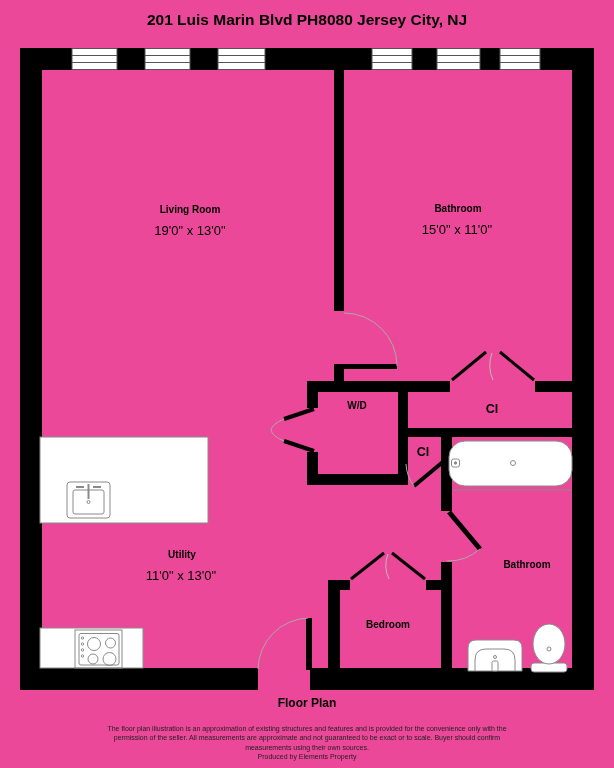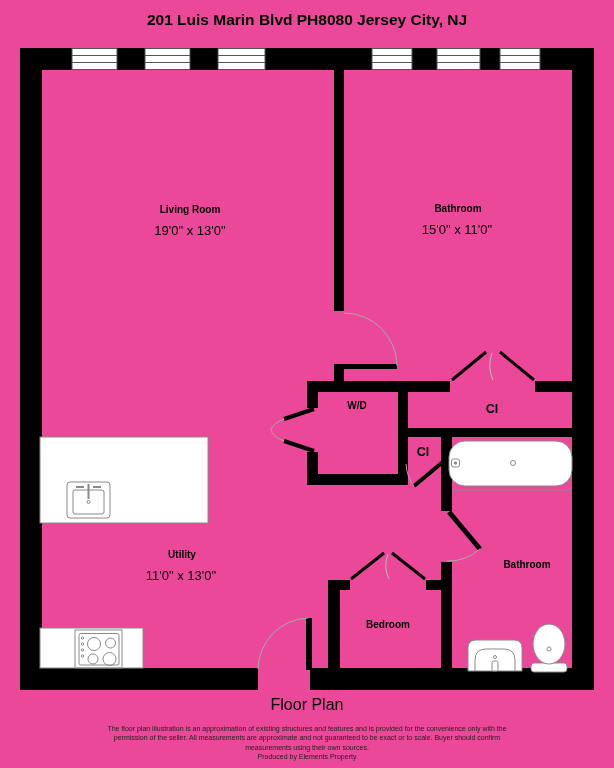--- a/index.html
+++ b/index.html
@@ -3,21 +3,21 @@
 <meta charset="utf-8">
 <style>
   html,body{margin:0;padding:0;background:#fff;}
   #canvas{position:relative;width:614px;height:768px;background:#ec4899;overflow:hidden;
           font-family:"Liberation Sans",sans-serif;color:#000;}
   .lbl{position:absolute;transform:translateX(-50%);white-space:nowrap;text-align:center;}
   .room-name{font-weight:bold;font-size:10px;}
   .room-dims{font-size:13px;}
   .closet-name{font-weight:bold;font-size:12.5px;}
   .title{font-weight:bold;font-size:15.5px;}
-  .caption{font-weight:normal;font-size:16px;}
+  .caption{font-weight:bold;font-size:12px;}
   .fineprint{position:absolute;left:0;width:614px;text-align:center;font-size:7px;line-height:9.4px;color:#222;}
   svg{position:absolute;left:0;top:0;}
 </style>
 </head>
 <body>
 
 <div id="canvas">
 
   <svg width="614" height="768" viewBox="0 0 614 768">
 

